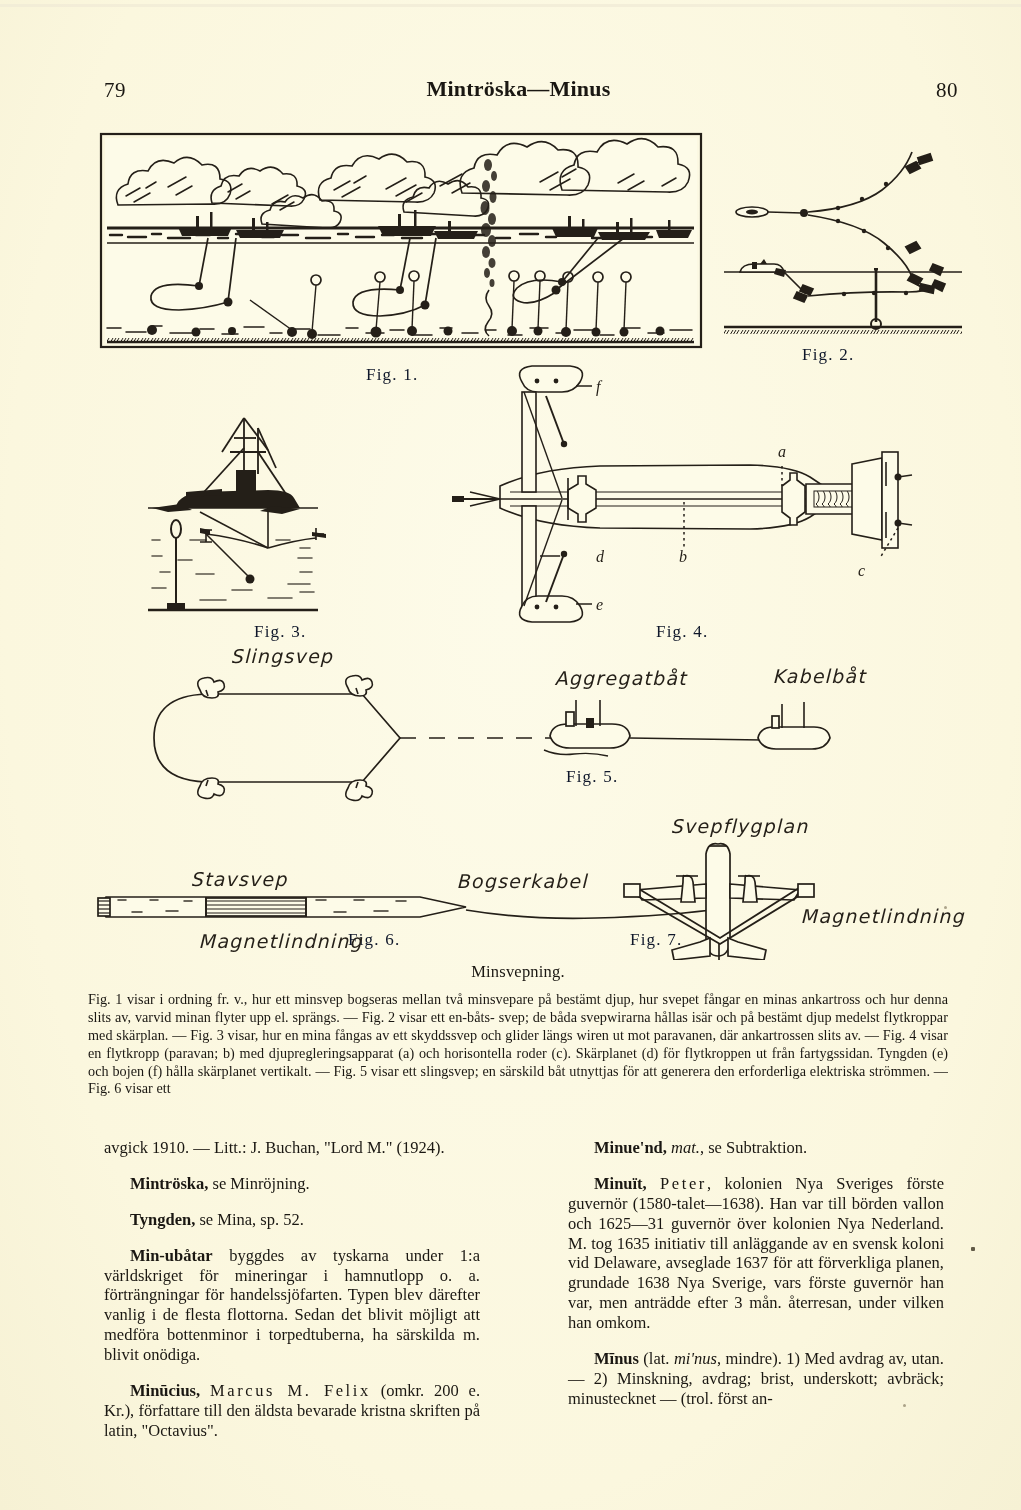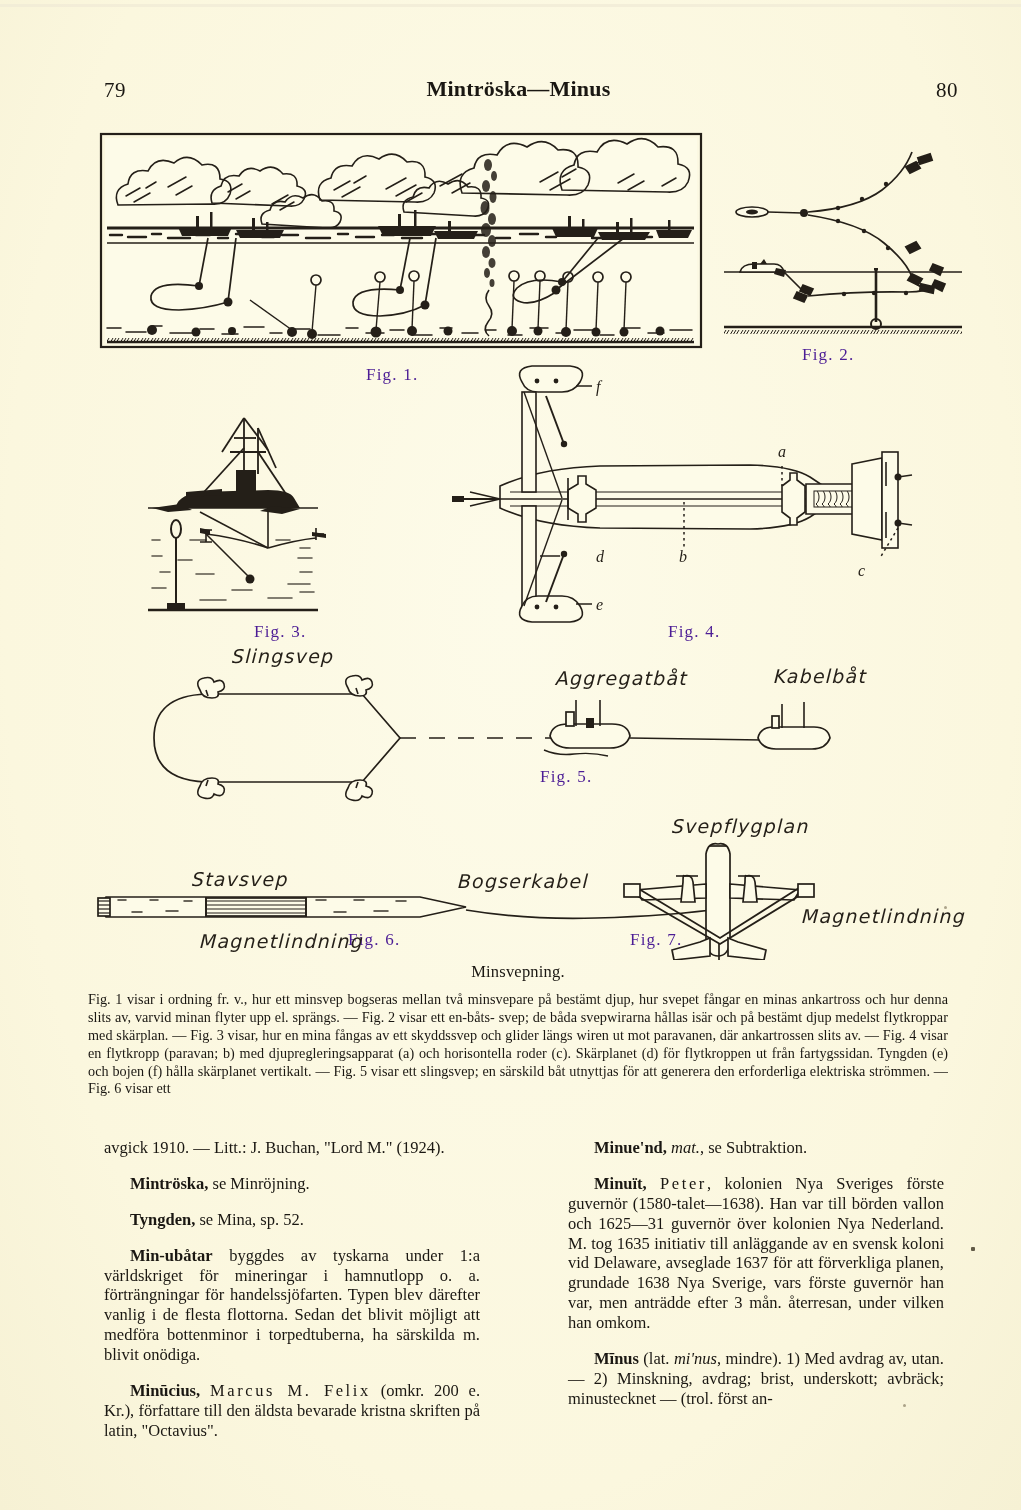--- a/index.html
+++ b/index.html
@@ -37,21 +37,21 @@
     font-size:22px;font-weight:700;letter-spacing:.2px;
   }
 
   
   .plate{position:absolute;left:0;top:0;width:1021px;height:1510px;pointer-events:none;}
   .plate svg{position:absolute;left:0;top:0;}
 
   
   .fignum{
     position:absolute;font-family:"Liberation Serif",serif;font-size:17px;
-    letter-spacing:1.2px;color:#4c1d95;white-space:nowrap;
+    letter-spacing:1.2px;color:#0f172a;white-space:nowrap;
   }
   
   .handlabel{
     position:absolute;font-family:"DejaVu Sans",sans-serif;
     font-style:italic;font-size:19px;letter-spacing:1.2px;
     color:#241f18;white-space:nowrap;
     transform:skewX(-3deg);
   }
   .itemlabel{
     position:absolute;font-family:"Liberation Serif",serif;font-style:italic;
@@ -521,22 +521,22 @@
 
     <path d="M710 938 l0 18 l-36 4 l-2 -10 l28 -8 z" fill="#fdfbe8"></path>
     <path d="M728 938 l0 18 l36 4 l2 -10 l-28 -8 z" fill="#fdfbe8"></path>
     <line x1="719" y1="944" x2="719" y2="962"></line>
   </g>
 </svg>
 
   <div class="fignum" style="left:366px;top:365px;">Fig. 1.</div>
   <div class="fignum" style="left:802px;top:345px;">Fig. 2.</div>
   <div class="fignum" style="left:254px;top:622px;">Fig. 3.</div>
-  <div class="fignum" style="left:656px;top:622px;margin-left:12px;">Fig. 4.</div>
-  <div class="fignum" style="left:540px;top:767px;">Fig. 5.</div>
+  <div class="fignum" style="left:656px;top:622px;">Fig. 4.</div>
+  <div class="fignum" style="left:566px;top:767px;">Fig. 5.</div>
   <div class="fignum" style="left:348px;top:930px;">Fig. 6.</div>
   <div class="fignum" style="left:630px;top:930px;">Fig. 7.</div>
 
   <div class="handlabel" style="left:232px;top:645px;">Slingsvep</div>
   <div class="handlabel" style="left:556px;top:667px;">Aggregatbåt</div>
   <div class="handlabel" style="left:774px;top:665px;">Kabelbåt</div>
   <div class="handlabel" style="left:192px;top:868px;">Stavsvep</div>
   <div class="handlabel" style="left:458px;top:870px;">Bogserkabel</div>
   <div class="handlabel" style="left:200px;top:930px;">Magnetlindning</div>
   <div class="handlabel" style="left:672px;top:815px;">Svepflygplan</div>

